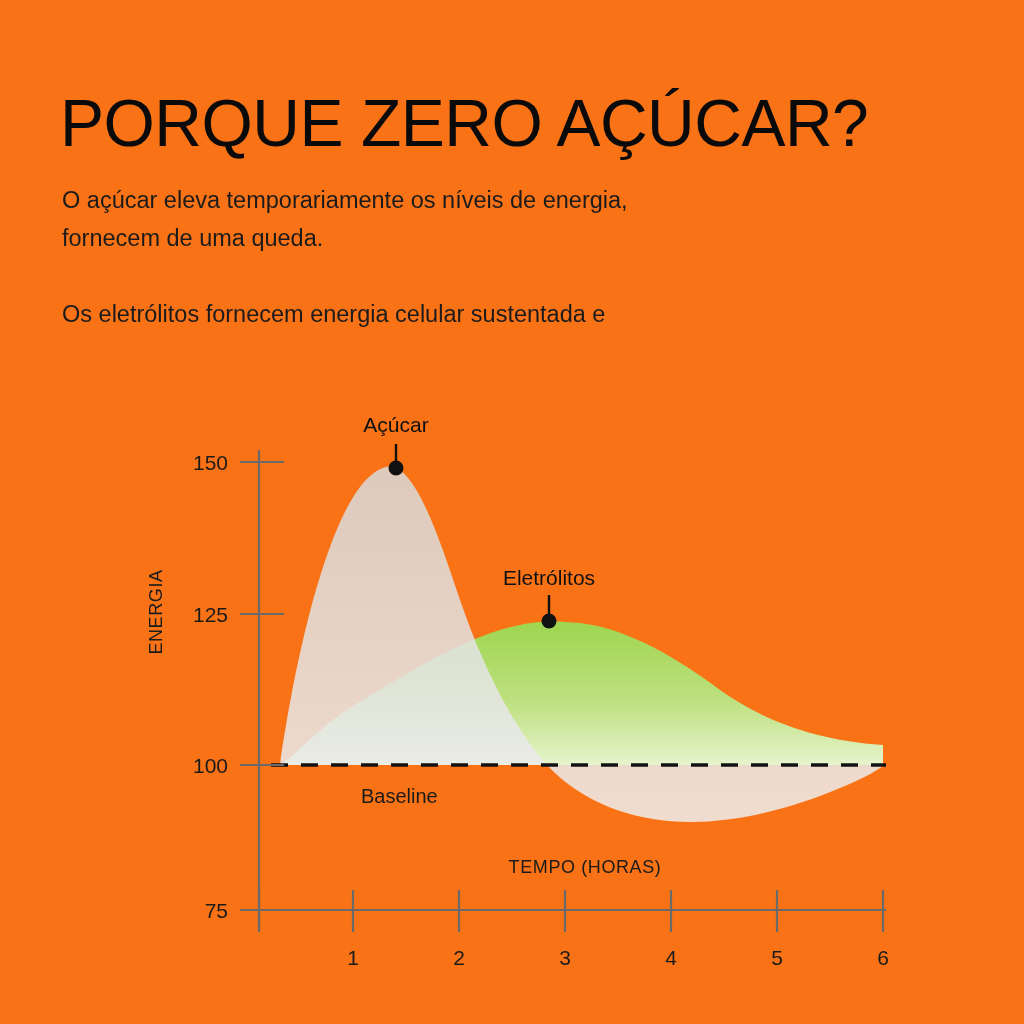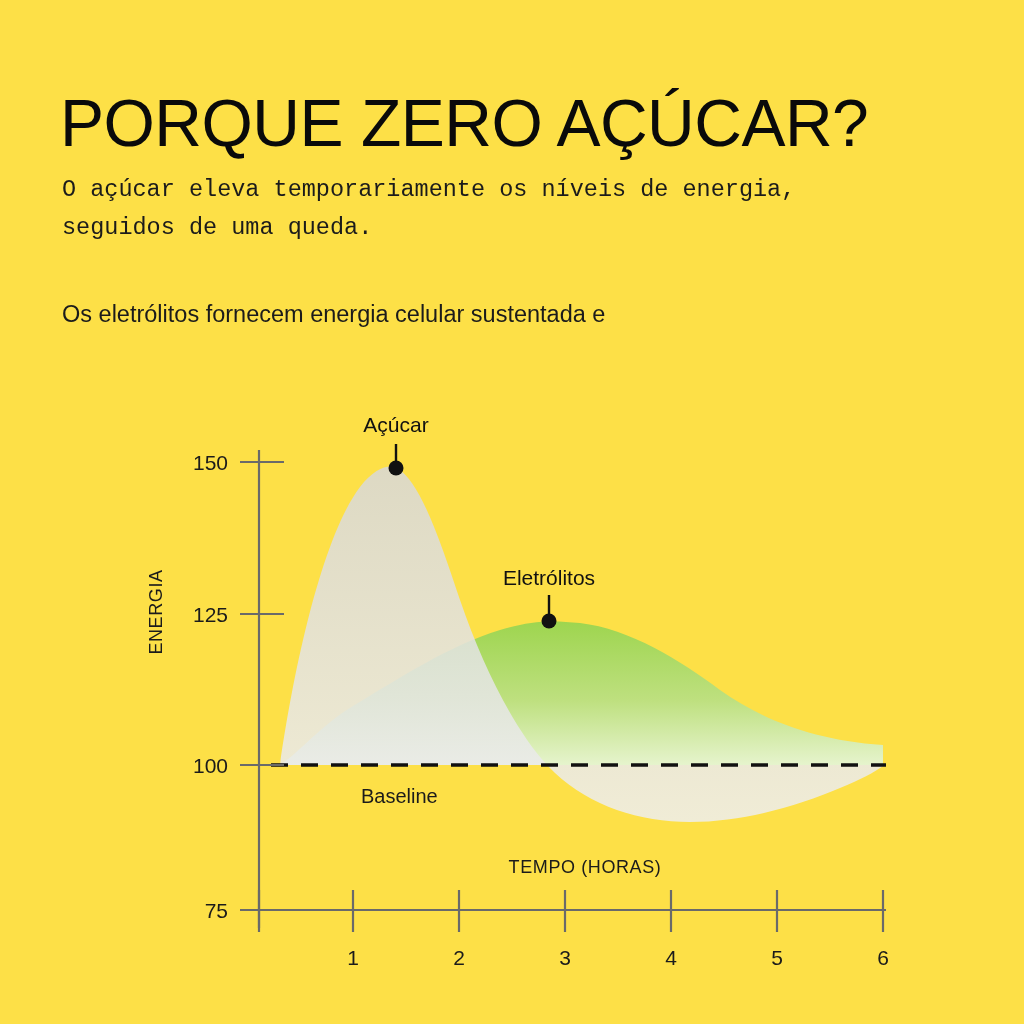--- a/index.html
+++ b/index.html
@@ -13,21 +13,21 @@
     position: relative;
     overflow: hidden;
     font-family: "Liberation Sans", sans-serif;
     color: #111111;
     -webkit-font-smoothing: antialiased;
   }
 
   #page {
     position: absolute;
     inset: 0;
-    background: #fde047;
+    background: #f97316;
   }
 
   
   .headline {
     position: absolute;
     left: 60px;
     top: 45px;
     font-size: 66px;
     line-height: 1.06;
     letter-spacing: -0.5px;
@@ -38,21 +38,21 @@
 
   .para {
     position: absolute;
     left: 62px;
     font-size: 23.5px;
     line-height: 1.62;
     font-weight: 400;
     color: #1b1b1b;
     width: 800px;
   }
-  .para-1 { top: 171px; font-family: Liberation Mono, monospace; }
+  .para-1 { top: 181px; }
   .para-2 { top: 295px; }
 
   .para .line { display: block; }
 
   
   .chart-wrap {
     position: absolute;
     left: 0;
     top: 0;
     width: 1024px;
@@ -84,21 +84,21 @@
 </style>
 </head>
 <body>
 
 <div id="page">
 
   <h1 class="headline">PORQUE ZERO AÇÚCAR?</h1>
 
   <div class="para para-1">
     <span class="line">O açúcar eleva temporariamente os níveis de energia,</span>
-    <span class="line">seguidos de uma queda.</span>
+    <span class="line">fornecem de uma queda.</span>
   </div>
 
   <div class="para para-2">
     <span class="line">Os eletrólitos fornecem energia celular sustentada e</span>
   </div>
 
   <div class="chart-wrap">
     <svg class="chart" width="1024" height="1024" viewBox="0 0 1024 1024">
       <defs>
         <linearGradient id="gradGreen" x1="0" y1="0" x2="0" y2="1">

